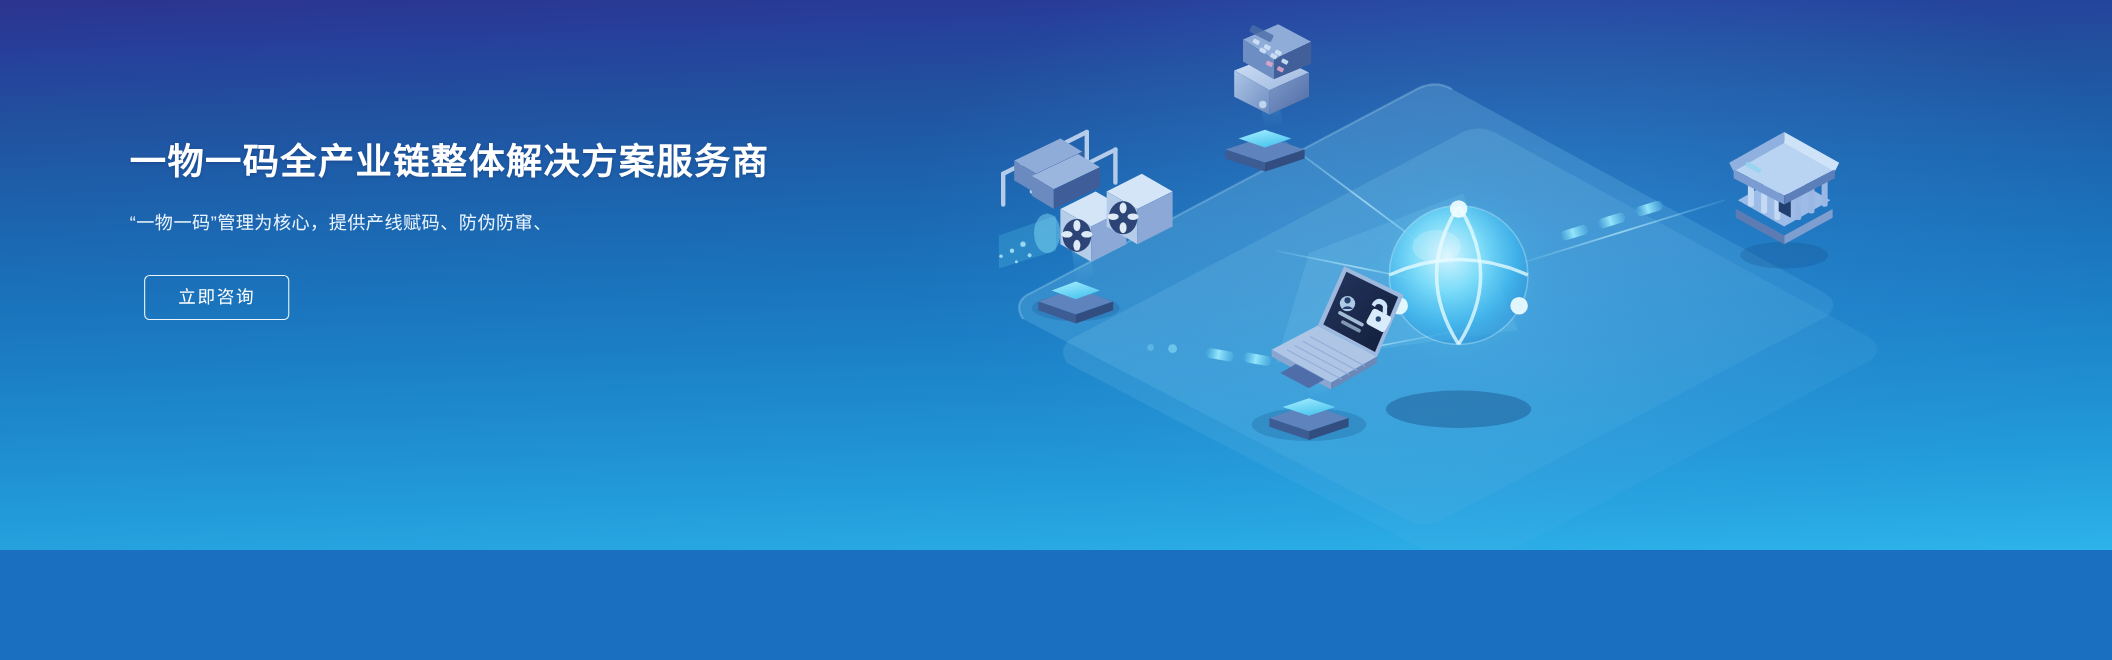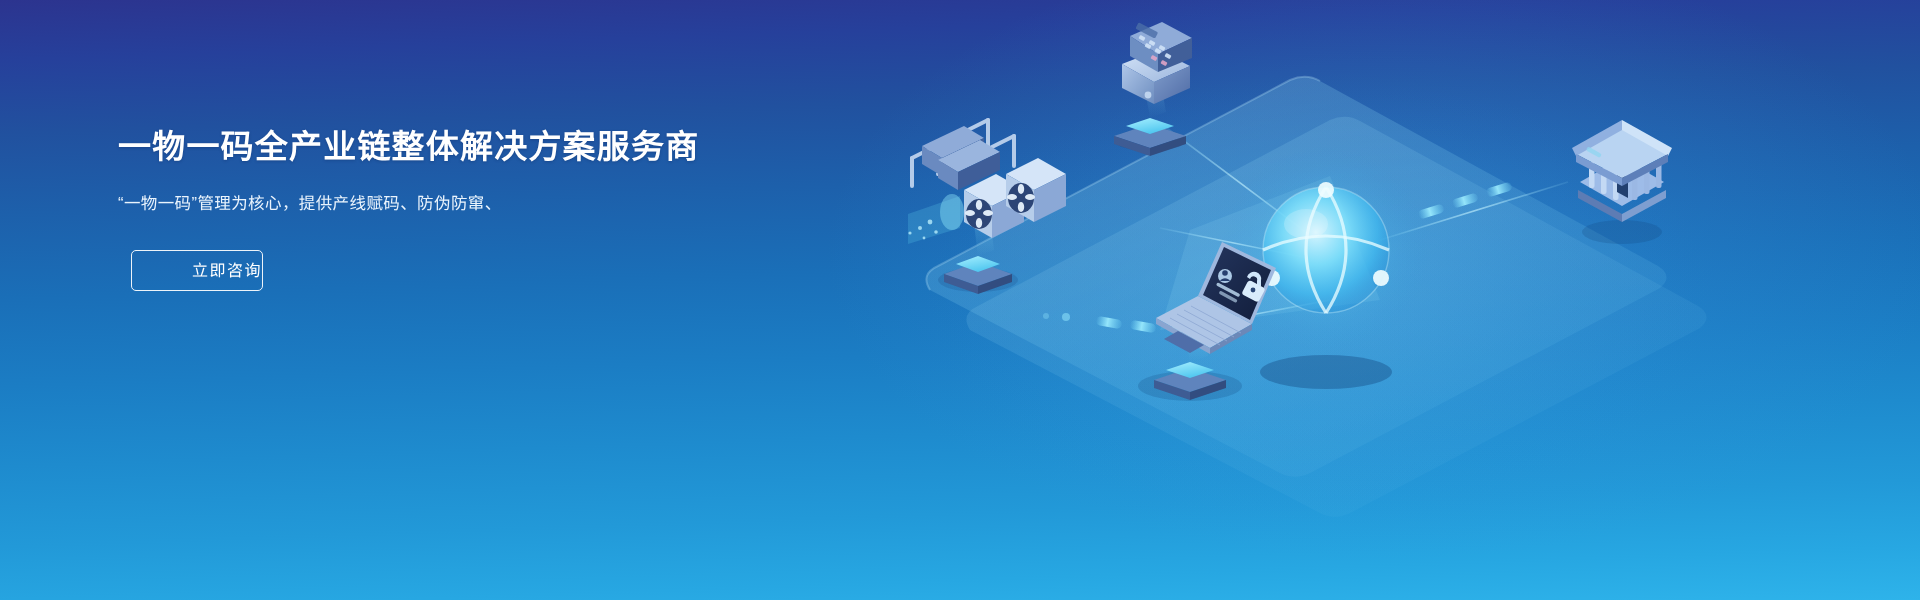--- a/index.html
+++ b/index.html
@@ -5,21 +5,21 @@
 <style>
   * { margin:0; padding:0; box-sizing:border-box; }
   html,body { width:1920px; height:600px; overflow:hidden; }
   body {
     font-family:"Liberation Sans","DejaVu Sans",sans-serif;
     background:#1b6fc0;
   }
 
   .banner {
     position:relative;
-    width:1920px; height:600px;
+    width:1920px; height:500px;
     overflow:hidden;
     background:
       radial-gradient(ellipse 900px 500px at 72% 42%, rgba(60,150,225,0.38) 0%, rgba(60,150,225,0) 62%),
       linear-gradient(178deg,
         #2c348f 0%,
         #26409b 9%,
         #21519f 20%,
         #1d60ab 32%,
         #1a6fb8 45%,
         #1b7dc4 58%,
@@ -54,21 +54,21 @@
     font-weight:400;
   }
   .subline div { white-space:nowrap; }
 
   .cta {
     display:block;
     margin-top:31px;
     margin-left:13px;
     width:132px; height:41px;
     line-height:39px;
-    text-align:right;
+    text-align:center;
     font-size:16px;
     letter-spacing:1.5px;
     color:#ffffff;
     background:transparent;
     border:1px solid rgba(255,255,255,0.92);
     border-radius:5px;
     cursor:pointer;
     font-family:inherit;
   }
 

